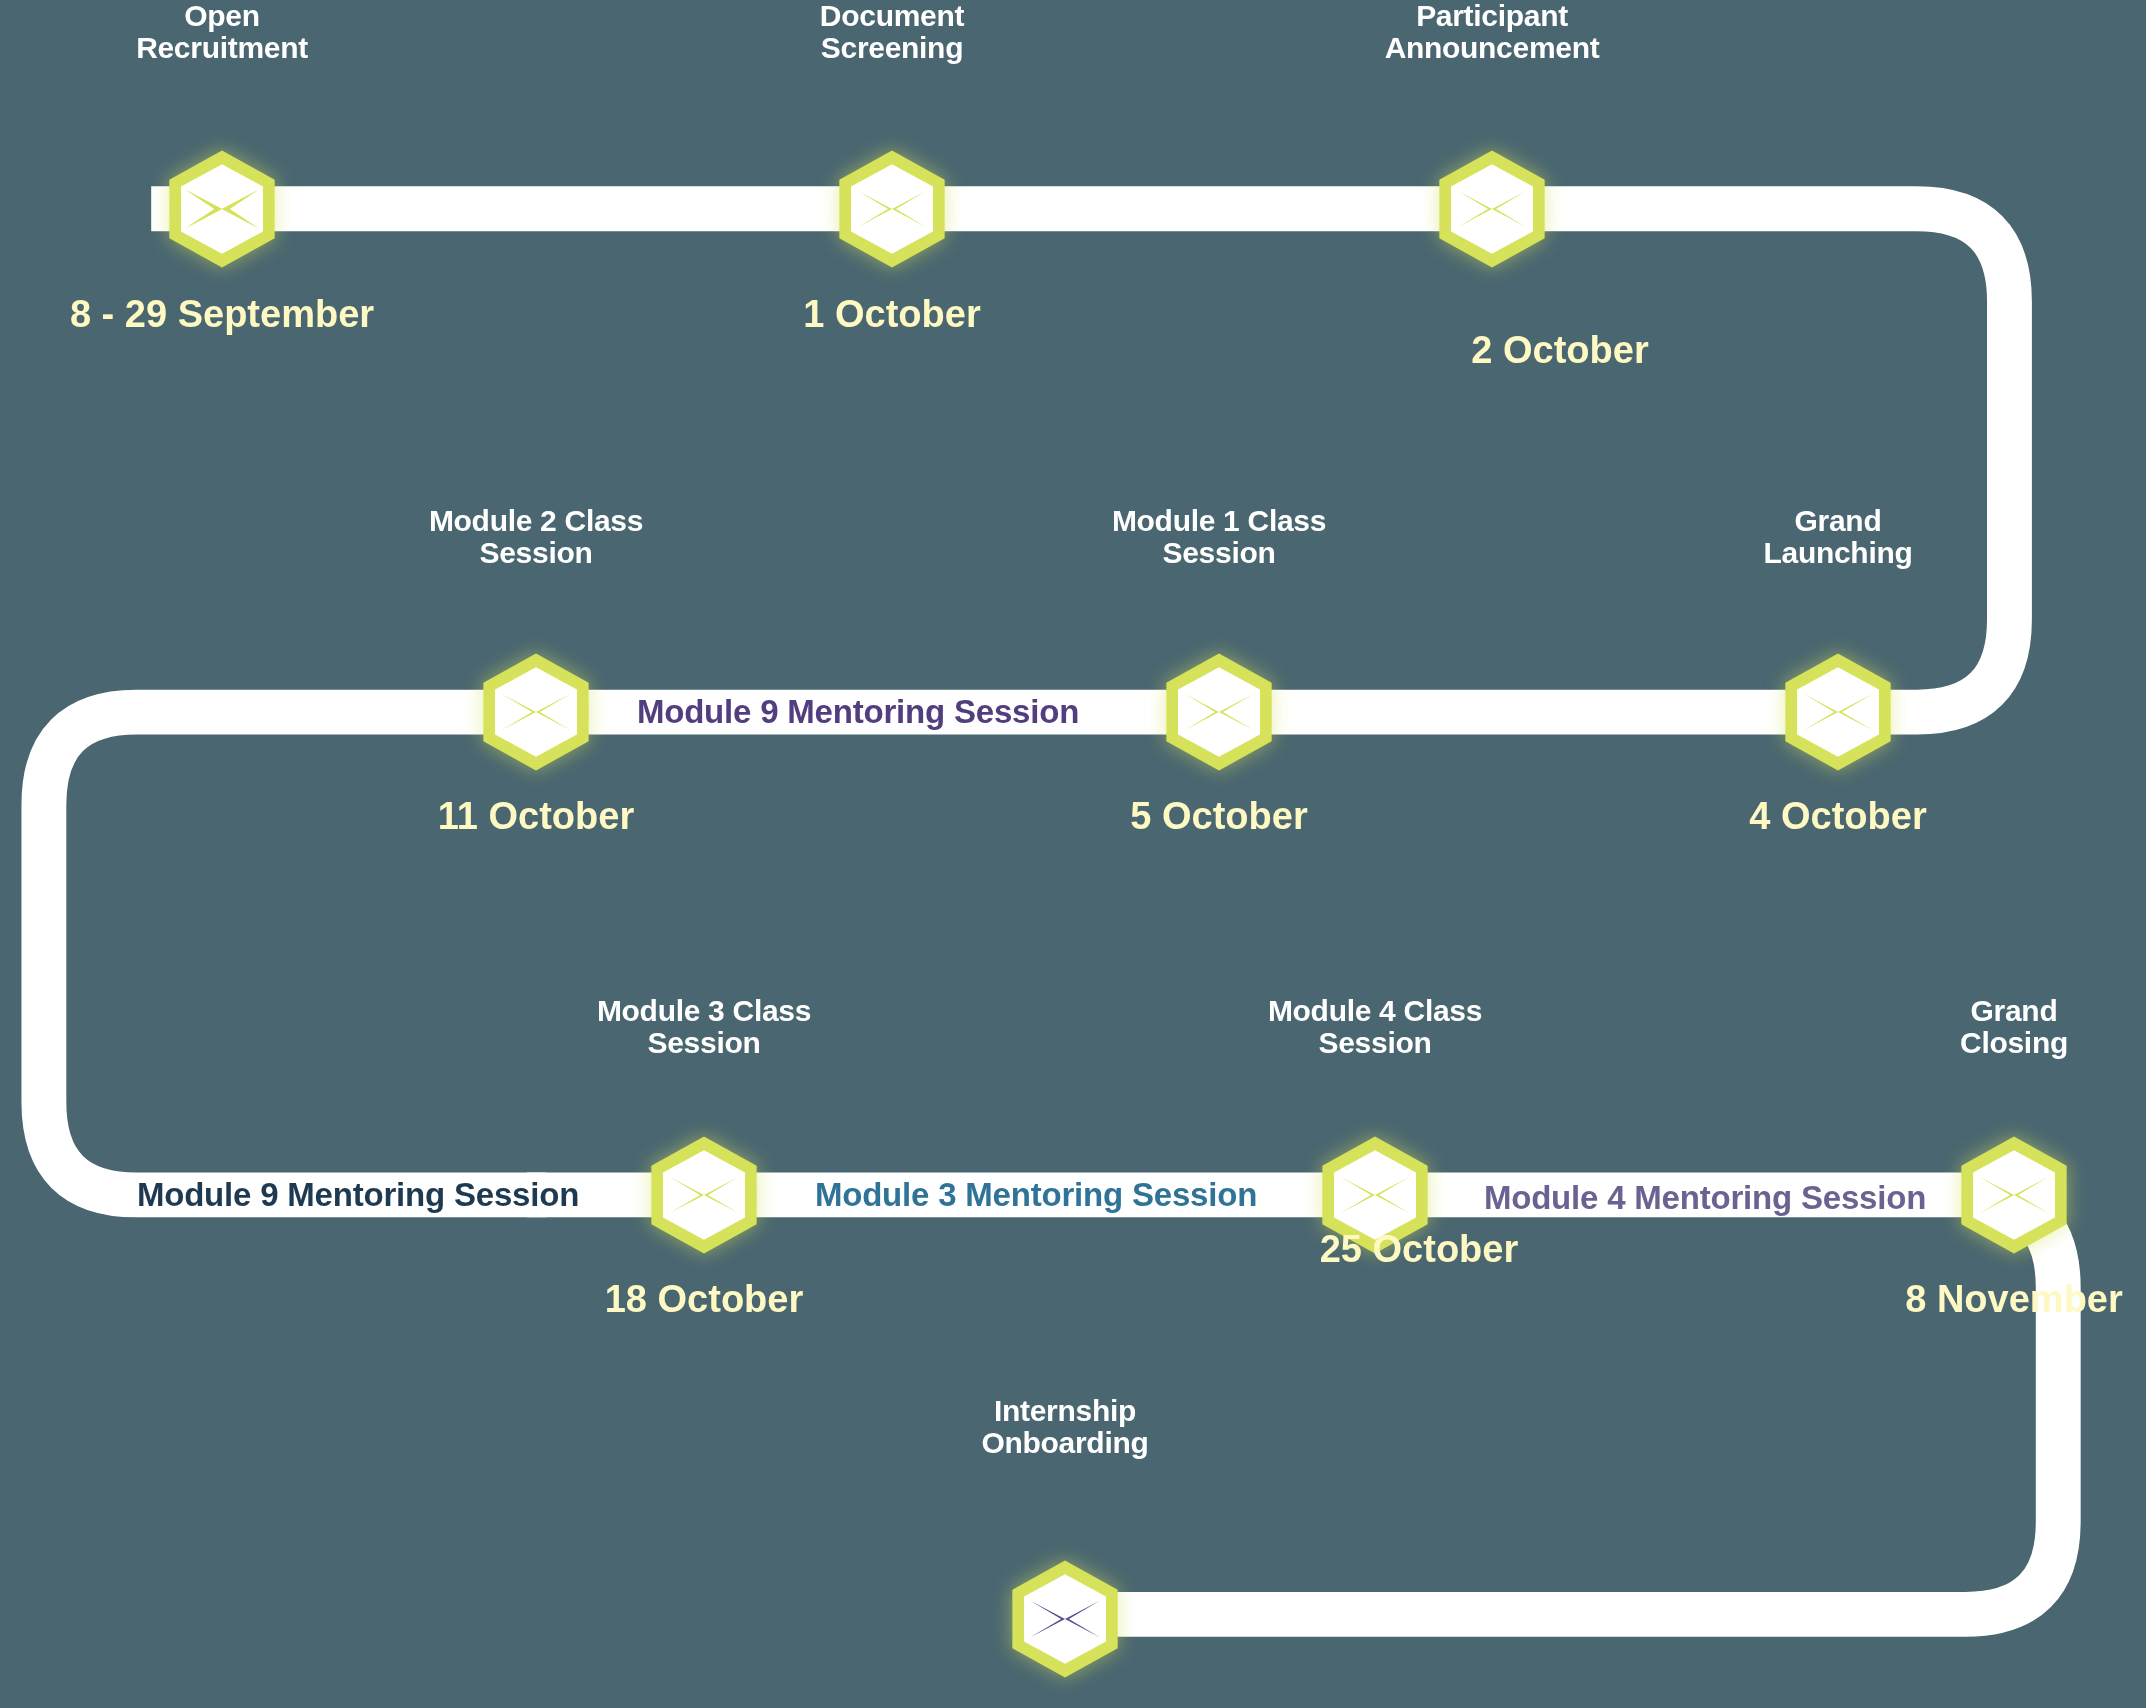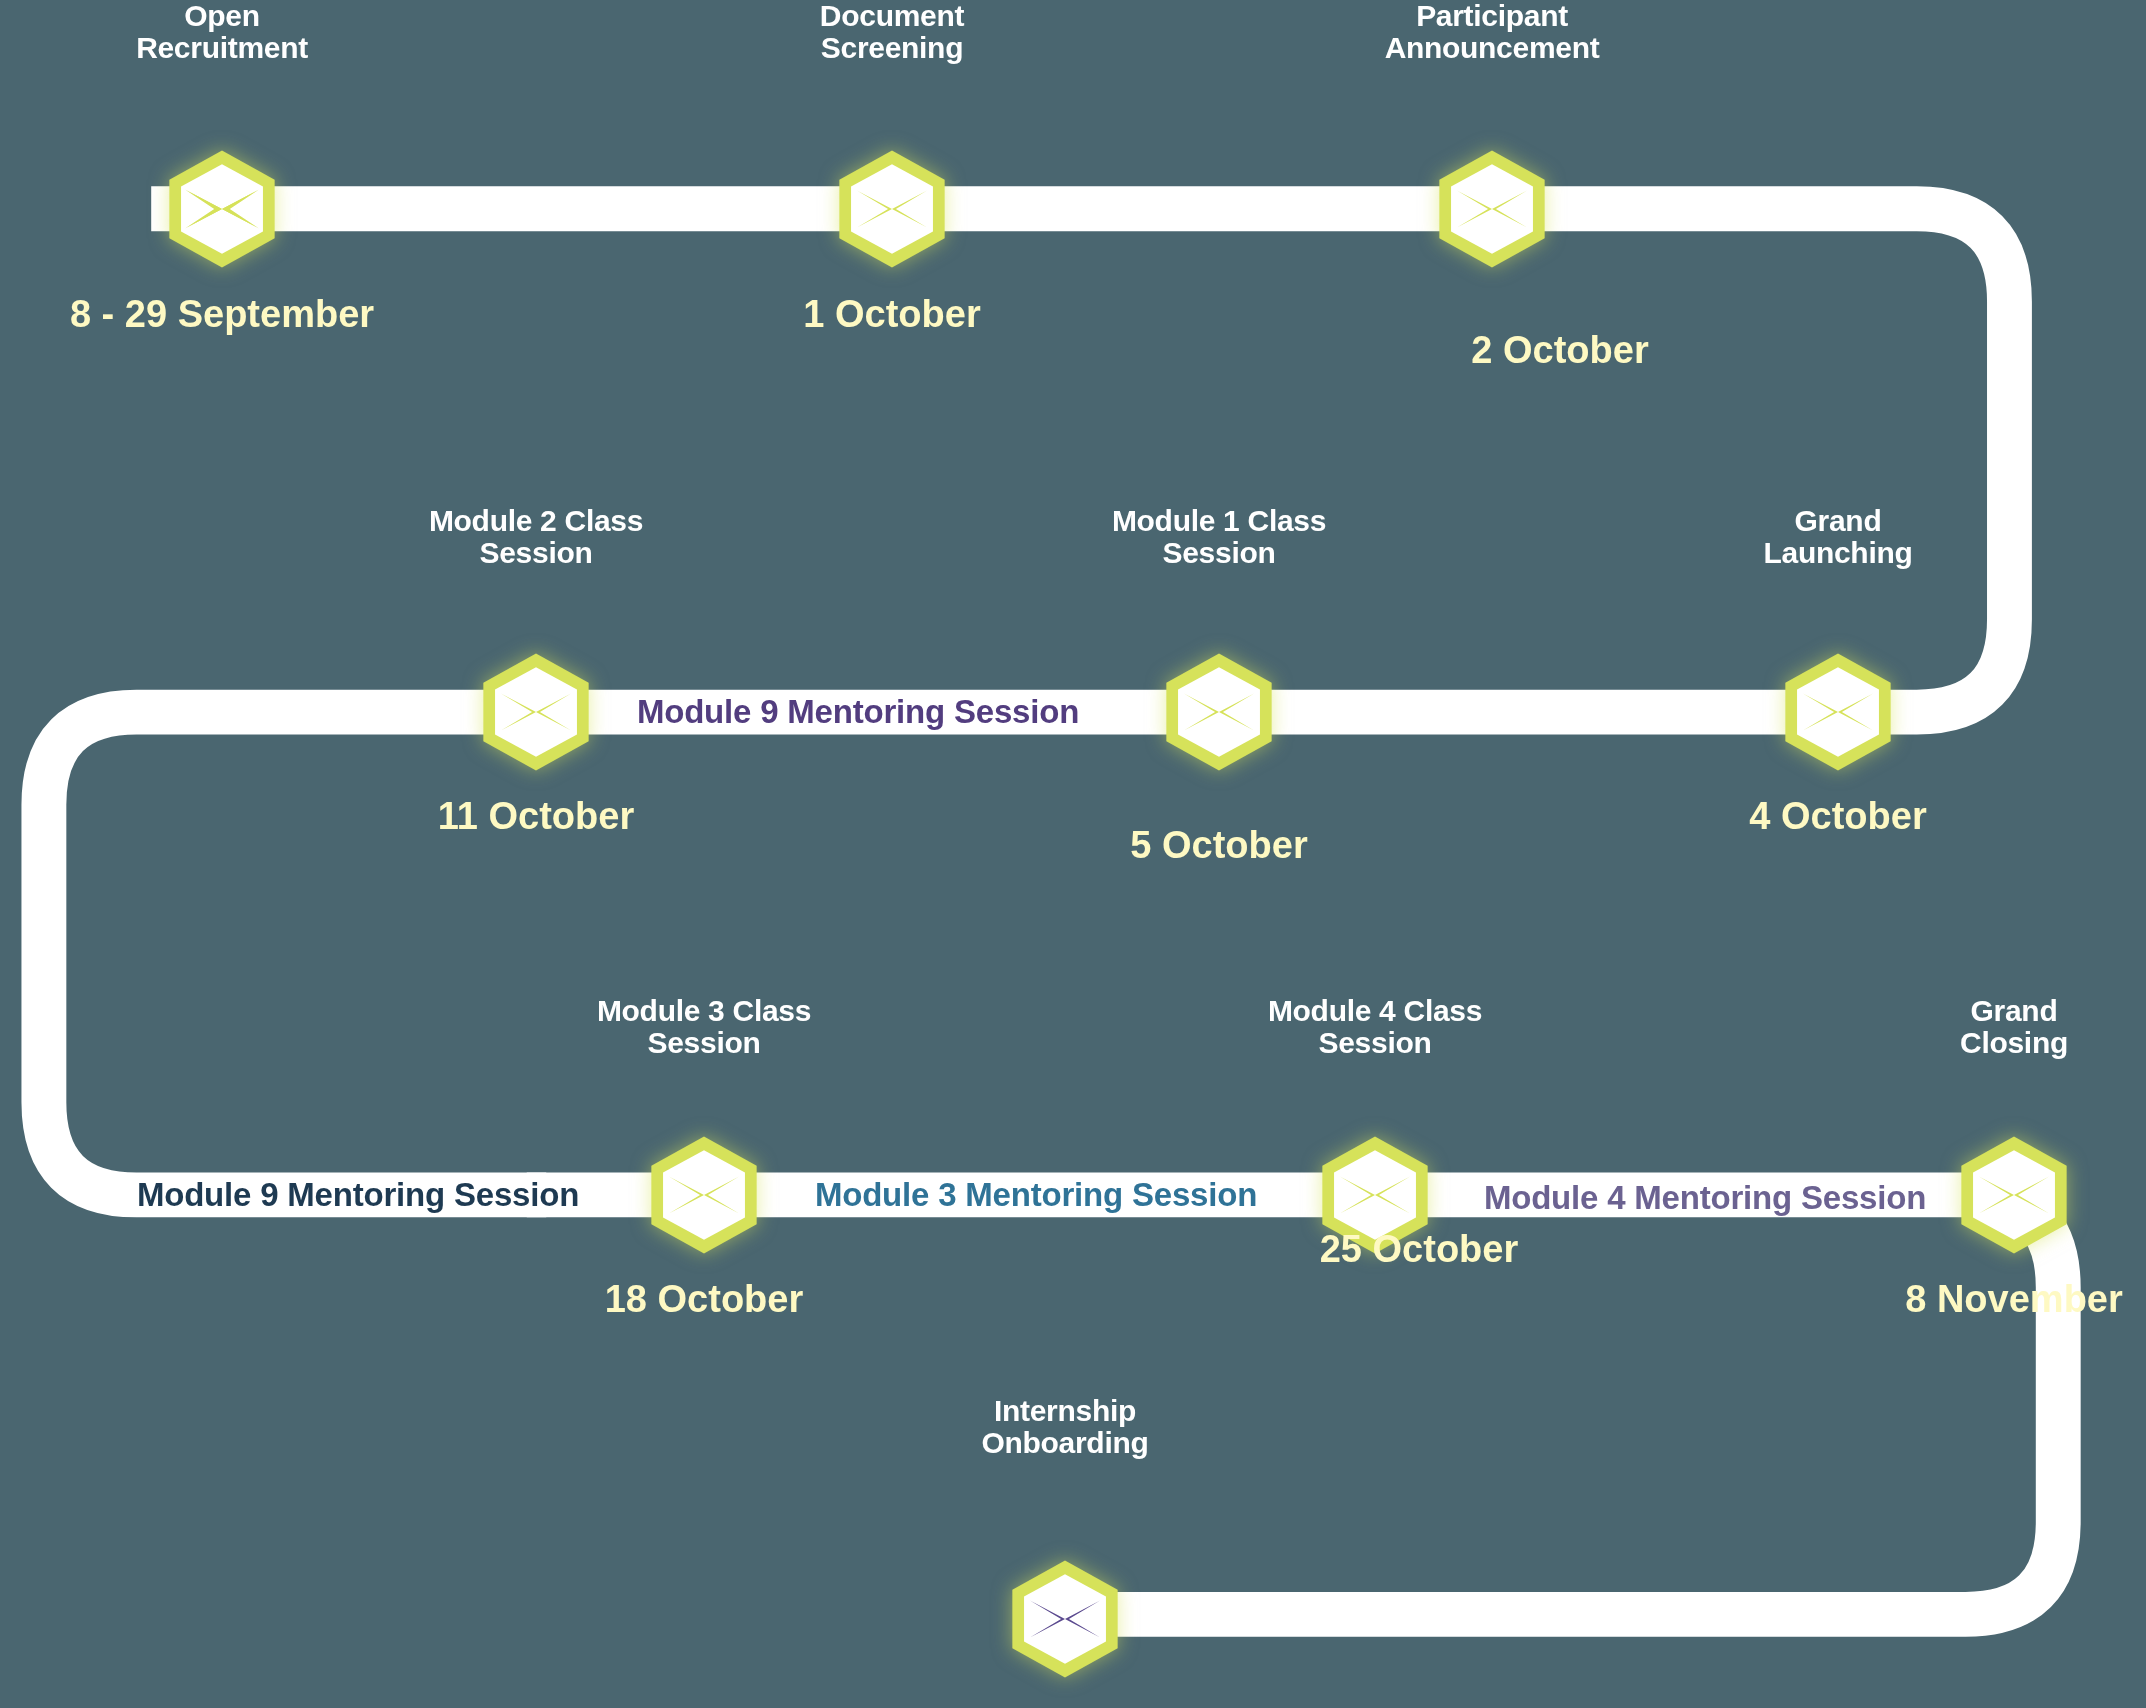--- a/index.html
+++ b/index.html
@@ -129,21 +129,21 @@
 Session</div>
   <div class="node" style="left:1219px;top:712px;">
     <div class="hexwrap">
       <svg viewBox="0 0 120 128">
         <polygon points="60,4 114,34 114,94 60,124 6,94 6,34" fill="#d6e25a"></polygon>
         <polygon points="60,18 102,41 102,87 60,110 18,87 18,41" fill="#ffffff"></polygon>
         <path d="M60,64 L24,45 L56,64 L24,83 Z M60,64 L96,45 L64,64 L96,83 Z" fill="#d6e25a"></path>
       </svg>
     </div>
   </div>
-  <div class="date" style="left:1219px;top:824px;">5 October</div>
+  <div class="date" style="left:1219px;top:795px;">5 October</div>
 
   <div class="title" style="left:536px;top:505px;width:507px;">Module 2 Class
 Session</div>
   <div class="node" style="left:536px;top:712px;">
     <div class="hexwrap">
       <svg viewBox="0 0 120 128">
         <polygon points="60,4 114,34 114,94 60,124 6,94 6,34" fill="#d6e25a"></polygon>
         <polygon points="60,18 102,41 102,87 60,110 18,87 18,41" fill="#ffffff"></polygon>
         <path d="M60,64 L24,45 L56,64 L24,83 Z M60,64 L96,45 L64,64 L96,83 Z" fill="#d6e25a"></path>
       </svg>

